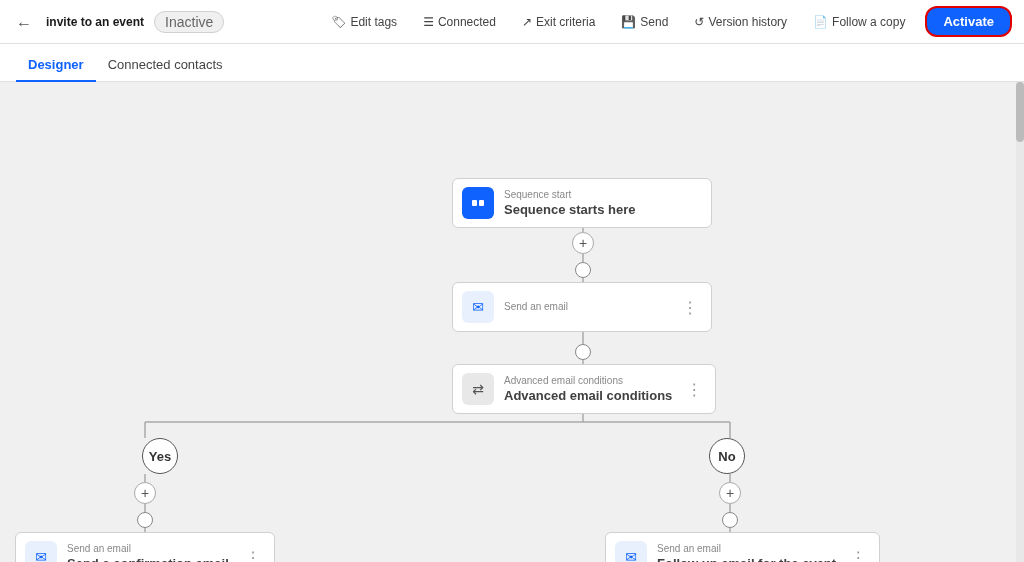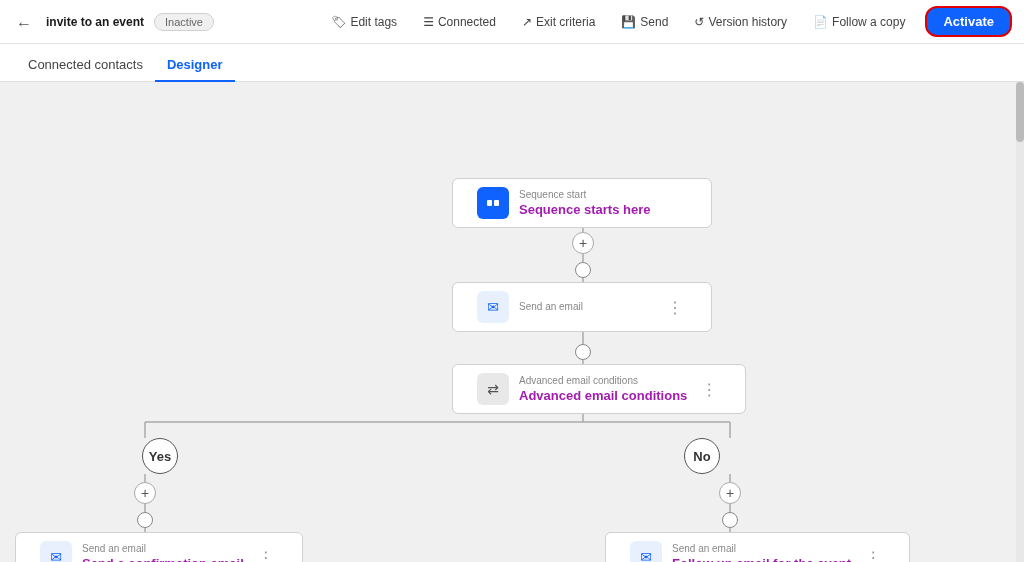--- a/index.html
+++ b/index.html
@@ -7,52 +7,52 @@
 
     
     .header {
       display: flex; align-items: center; justify-content: space-between;
       background: #fff; border-bottom: 1px solid #e0e0e0;
       height: 44px; padding: 0 12px;
     }
     .header-left { display: flex; align-items: center; gap: 10px; }
     .back-btn { background: none; border: none; cursor: pointer; color: #555; font-size: 16px; padding: 4px; }
     .page-title { font-size: 12px; font-weight: 600; color: #1a1a1a; }
-    .status-badge { background: #f0f0f0; border: 1px solid #d0d0d0; border-radius: 12px; padding: 2px 10px; font-size: 11px; color: #666; }
+    .status-badge { background: #f0f0f0; border: 1px solid #d0d0d0; border-radius: 12px; padding: 2px 10px; font-size: 14px; color: #666; }
     .header-right { display: flex; align-items: center; gap: 14px; }
     .header-action { display: flex; align-items: center; gap: 4px; background: none; border: none; cursor: pointer; color: #444; font-size: 12px; padding: 4px 6px; border-radius: 4px; }
     .activate-btn {
       background: #0f62fe; color: #fff; border: 2px solid #e00000;
       border-radius: 12px; padding: 6px 16px; font-size: 13px; font-weight: 600; cursor: pointer;
     }
 
     
     .tabs { background: #fff; border-bottom: 1px solid #e0e0e0; display: flex; padding: 0 16px; height: 38px; align-items: flex-end; }
     .tab { padding: 8px 12px; font-size: 13px; cursor: pointer; color: #444; border-bottom: 2px solid transparent; margin-bottom: -1px; }
     .tab.active { color: #0f62fe; border-bottom: 2px solid #0f62fe; font-weight: 600; }
 
     
     .canvas { background: #f0f0f0; width: 1024px; height: 480px; position: relative; overflow: hidden; }
 
     
     .flow-node {
       position: absolute; background: #fff; border: 1px solid #d0d0d0;
       border-radius: 6px; display: flex; align-items: center; gap: 10px;
-      padding: 8px 24px; min-width: 220px;
+      padding: 8px 9px; min-width: 220px;
     }
     .flow-node .node-icon {
       width: 32px; height: 32px; border-radius: 6px;
       display: flex; align-items: center; justify-content: center; font-size: 14px; flex-shrink: 0;
     }
     .node-icon.blue { background: #0f62fe; color: #fff; }
     .node-icon.light { background: #e8f0fe; color: #0f62fe; }
     .node-icon.gray { background: #e8e8e8; color: #555; }
     .node-text { flex: 1; }
     .node-label { font-size: 10px; color: #888; margin-bottom: 2px; }
-    .node-title { font-size: 13px; font-weight: 600; color: #a21caf; }
+    .node-title { font-size: 13px; font-weight: 600; color: #404040; }
     .node-menu { color: #999; cursor: pointer; font-size: 16px; padding: 2px 4px; }
 
     
     .plus-btn {
       position: absolute; width: 22px; height: 22px; background: #fff; border: 1px solid #aaa;
       border-radius: 50%; display: flex; align-items: center; justify-content: center;
       cursor: pointer; font-size: 14px; color: #555; z-index: 10;
     }
 
     
@@ -102,22 +102,22 @@
     </button>
     <button class="header-action">
       <span>📄</span>
       <span>Follow a copy</span>
     </button>
     <button class="activate-btn">Activate</button>
   </div>
 </div>
 
 <div class="tabs">
+  <div class="tab active">Designer</div>
   <div class="tab">Connected contacts</div>
-  <div class="tab active">Designer</div>
 </div>
 
 <div class="canvas">
 
   <svg class="lines">
 
     <line x1="583" y1="132" x2="583" y2="150" stroke="#aaa" stroke-width="1.5"></line>
 
     <line x1="583" y1="172" x2="583" y2="180" stroke="#aaa" stroke-width="1.5"></line>
 
@@ -189,21 +189,21 @@
     <div class="node-icon gray">⇄</div>
     <div class="node-text">
       <div class="node-label">Advanced email conditions</div>
       <div class="node-title">Advanced email conditions</div>
     </div>
     <div class="node-menu">⋮</div>
   </div>
 
   <div class="branch-label" style="left:142px; top:356px;">Yes</div>
 
-  <div class="branch-label" style="left:684px; top:356px;">No</div>
+  <div class="branch-label" style="left:709px; top:356px;">No</div>
 
   <div class="plus-btn" style="left:134px; top:400px;">+</div>
 
   <div class="circle-node" style="left:137px; top:430px;"></div>
 
   <div class="plus-btn" style="left:719px; top:400px;">+</div>
 
   <div class="circle-node" style="left:722px; top:430px;"></div>
 
   <div class="flow-node" style="left:15px; top:450px; min-width:260px;">

